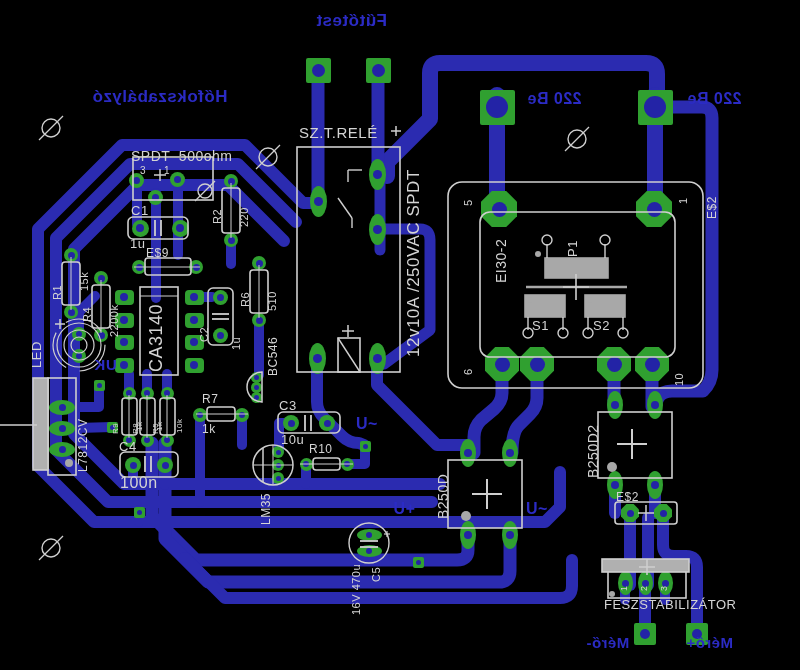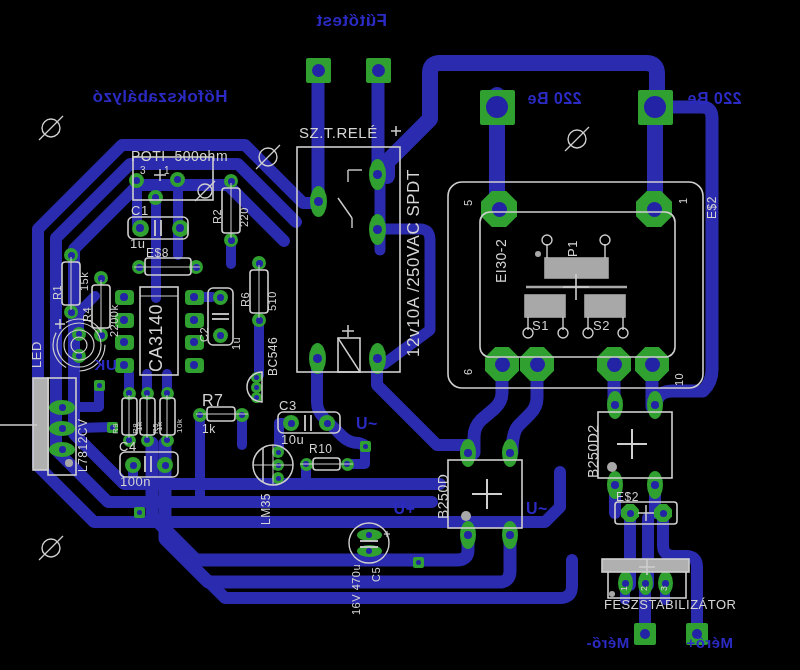--- a/index.html
+++ b/index.html
@@ -446,48 +446,48 @@
       <line x1="273" y1="445" x2="273" y2="485" stroke="#cfcfcf" stroke-width="1"></line>
       <circle cx="79" cy="345" r="8" fill="none" stroke="#cfcfcf" stroke-width="1.2"></circle>
       <circle cx="79" cy="345" r="15" fill="none" stroke="#cfcfcf" stroke-width="1.2"></circle>
       <circle cx="79" cy="345" r="22" fill="none" stroke="#cfcfcf" stroke-width="1.2"></circle>
       <circle cx="79" cy="345" r="26" fill="none" stroke="#cfcfcf" stroke-width="1.2" stroke-dasharray="40 14"></circle>
       <line x1="55" y1="324" x2="65" y2="324" stroke="#cfcfcf" stroke-width="1.5"></line>
       <line x1="60" y1="319" x2="60" y2="329" stroke="#cfcfcf" stroke-width="1.5"></line>
     </svg>
     <span class="t w" style="left: 299px; top: 125px; font-size: 15px;">SZ.T.RELÉ</span>
     <span class="t w" style="left: 405px; top: 357px; font-size: 17px; transform: rotate(-90deg); transform-origin: 0px 0px;">12v10A /250VAC SPDT</span>
-    <span class="t w" style="left: 131px; top: 149px; font-size: 14px;">POTI  500ohm</span>
+    <span class="t w" style="left: 131px; top: 149px; font-size: 14px;">SPDT  500ohm</span>
     <span class="t w" style="left: 131px; top: 204px; font-size: 13px;">C1</span>
     <span class="t w" style="left: 130px; top: 237px; font-size: 13px;">1u</span>
-    <span class="t w" style="left: 146px; top: 247px; font-size: 12px;">E$8</span>
+    <span class="t w" style="left: 146px; top: 247px; font-size: 12px;">E$9</span>
     <span class="t w" style="left: 212px; top: 224px; font-size: 11px; transform: rotate(-90deg); transform-origin: 0px 0px;">R2</span>
     <span class="t w" style="left: 239px; top: 227px; font-size: 11px; transform: rotate(-90deg); transform-origin: 0px 0px;">220</span>
     <span class="t w" style="left: 52px; top: 300px; font-size: 11px; transform: rotate(-90deg); transform-origin: 0px 0px;">R1</span>
     <span class="t w" style="left: 79px; top: 291px; font-size: 11px; transform: rotate(-90deg); transform-origin: 0px 0px;">15k</span>
     <span class="t w" style="left: 82px; top: 322px; font-size: 11px; transform: rotate(-90deg); transform-origin: 0px 0px;">R4</span>
     <span class="t w" style="left: 109px; top: 337px; font-size: 11px; transform: rotate(-90deg); transform-origin: 0px 0px;">2200k</span>
     <span class="t w" style="left: 147px; top: 372px; font-size: 18px; transform: rotate(-90deg); transform-origin: 0px 0px;">CA3140</span>
     <span class="t w" style="left: 199px; top: 342px; font-size: 11px; transform: rotate(-90deg); transform-origin: 0px 0px;">C2</span>
     <span class="t w" style="left: 231px; top: 350px; font-size: 11px; transform: rotate(-90deg); transform-origin: 0px 0px;">1u</span>
     <span class="t w" style="left: 240px; top: 307px; font-size: 11px; transform: rotate(-90deg); transform-origin: 0px 0px;">R6</span>
     <span class="t w" style="left: 267px; top: 311px; font-size: 11px; transform: rotate(-90deg); transform-origin: 0px 0px;">510</span>
     <span class="t w" style="left: 267px; top: 376px; font-size: 12px; transform: rotate(-90deg); transform-origin: 0px 0px;">BC546</span>
     <span class="t w" style="left: 30px; top: 368px; font-size: 13px; transform: rotate(-90deg); transform-origin: 0px 0px;">LED</span>
     <span class="t w" style="left: 77px; top: 472px; font-size: 12px; transform: rotate(-90deg); transform-origin: 0px 0px;">L7812CV</span>
     <span class="t w" style="left: 112px; top: 434px; font-size: 8px; transform: rotate(-90deg); transform-origin: 0px 0px;">R9</span>
     <span class="t w" style="left: 136px; top: 431px; font-size: 8px; transform: rotate(-90deg); transform-origin: 0px 0px;">1k</span>
     <span class="t w" style="left: 132px; top: 434px; font-size: 8px; transform: rotate(-90deg); transform-origin: 0px 0px;">R8</span>
     <span class="t w" style="left: 156px; top: 431px; font-size: 8px; transform: rotate(-90deg); transform-origin: 0px 0px;">1k</span>
     <span class="t w" style="left: 152px; top: 434px; font-size: 8px; transform: rotate(-90deg); transform-origin: 0px 0px;">R5</span>
     <span class="t w" style="left: 176px; top: 433px; font-size: 8px; transform: rotate(-90deg); transform-origin: 0px 0px;">10k</span>
-    <span class="t w" style="left: 202px; top: 393px; font-size: 16px;">R7</span>
+    <span class="t w" style="left: 202px; top: 393px; font-size: 12px;">R7</span>
     <span class="t w" style="left: 202px; top: 423px; font-size: 12px;">1k</span>
     <span class="t w" style="left: 119px; top: 440px; font-size: 13px;">C4</span>
-    <span class="t w" style="left: 120px; top: 475px; font-size: 13px;">100n</span>
+    <span class="t w" style="left: 120px; top: 475px; font-size: 16px;">100n</span>
     <span class="t w" style="left: 279px; top: 399px; font-size: 13px;">C3</span>
     <span class="t w" style="left: 281px; top: 433px; font-size: 13px;">10u</span>
     <span class="t w" style="left: 309px; top: 443px; font-size: 12px;">R10</span>
     <span class="t w" style="left: 260px; top: 525px; font-size: 12px; transform: rotate(-90deg); transform-origin: 0px 0px;">LM35</span>
     <span class="t w" style="left: 351px; top: 615px; font-size: 11px; transform: rotate(-90deg); transform-origin: 0px 0px;">16V 470u</span>
     <span class="t w" style="left: 371px; top: 582px; font-size: 11px; transform: rotate(-90deg); transform-origin: 0px 0px;">C5</span>
     <span class="t w" style="left: 436px; top: 519px; font-size: 14px; transform: rotate(-90deg); transform-origin: 0px 0px;">B250D</span>
     <span class="t w" style="left: 586px; top: 478px; font-size: 14px; transform: rotate(-90deg); transform-origin: 0px 0px;">B250D2</span>
     <span class="t w" style="left: 616px; top: 491px; font-size: 12px;">E$2</span>
     <span class="t w" style="left: 604px; top: 598px; font-size: 13px;">FESZSTABILIZÁTOR</span>

